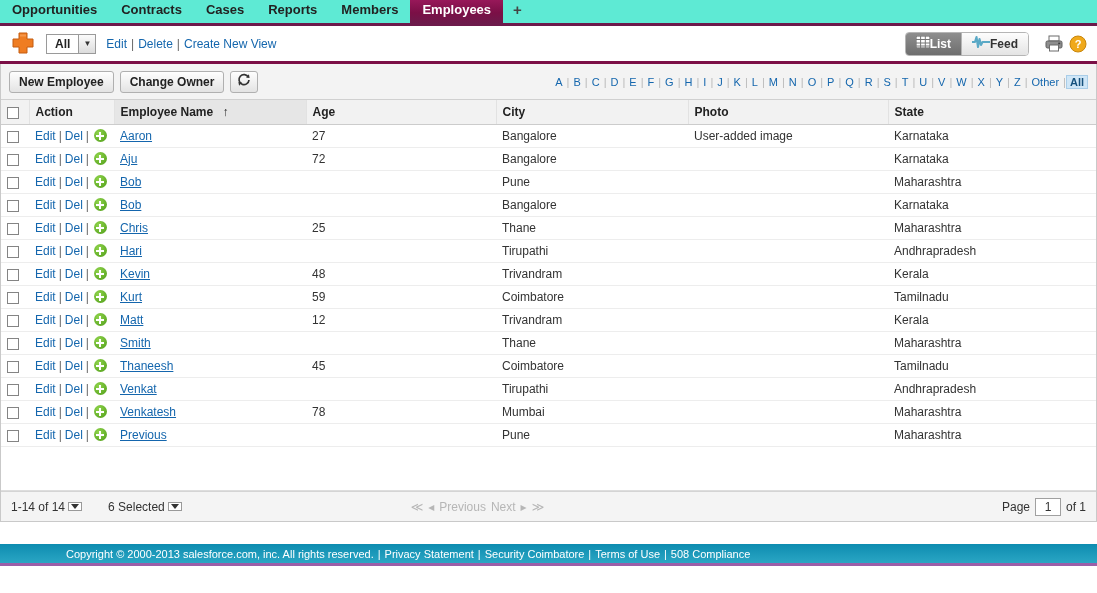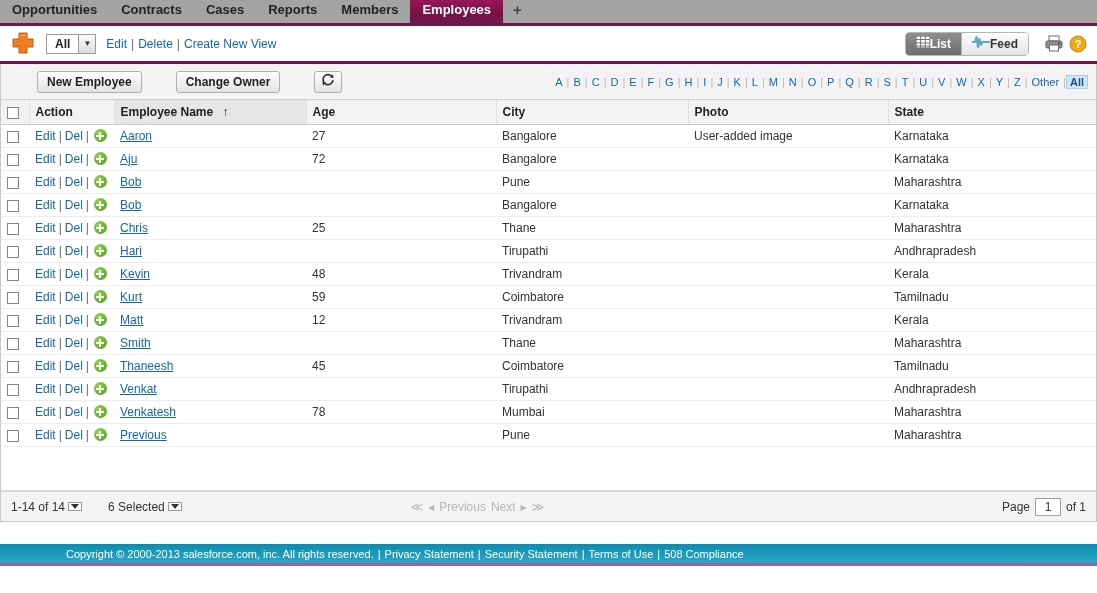--- a/index.html
+++ b/index.html
@@ -10,21 +10,21 @@
     font-family: "Liberation Sans", sans-serif;
     font-size: 12px;
     color: #333;
     overflow: hidden;
   }
 
   
   .tabbar {
     position: relative;
     height: 26px;
-    background: #a3a3a3;
+    background: #5eead4;
     border-bottom: 3px solid #6d1a4b;
     display: flex;
     align-items: flex-end;
     padding-left: 0;
   }
   .tab {
     height: 26px;
     line-height: 25px;
     padding: 0 12px;
     font-size: 13px;
@@ -136,21 +136,20 @@
     padding: 0 9px;
     font-size: 12px;
     font-weight: bold;
     color: #222;
     background: linear-gradient(to bottom,#fefefe,#e3e3e3);
     border: 1px solid #b0b0b0;
     border-radius: 3px;
     cursor: pointer;
     font-family: "Liberation Sans", sans-serif;
     margin-right: 6px;
-    margin-left: 28px;
   }
   .btn.icononly { padding: 0 6px; display:flex; align-items:center; justify-content:center; }
 
   .alpha {
     margin-left: auto;
     display: flex;
     align-items: center;
     font-size: 11px;
     white-space: nowrap;
   }
@@ -619,18 +618,18 @@
   </div>
 </div>
 
 <div class="gap"></div>
 
 <div class="copy">
   <span>Copyright © 2000-2013 salesforce.com, inc. All rights reserved.</span>
   <span class="sep">|</span>
   <a>Privacy Statement</a>
   <span class="sep">|</span>
-  <a>Security Statement</a>
+  <a>Security Coimbatore</a>
   <span class="sep">|</span>
   <a>Terms of Use</a>
   <span class="sep">|</span>
   <a>508 Compliance</a>
 </div>
 
 </body></html>

